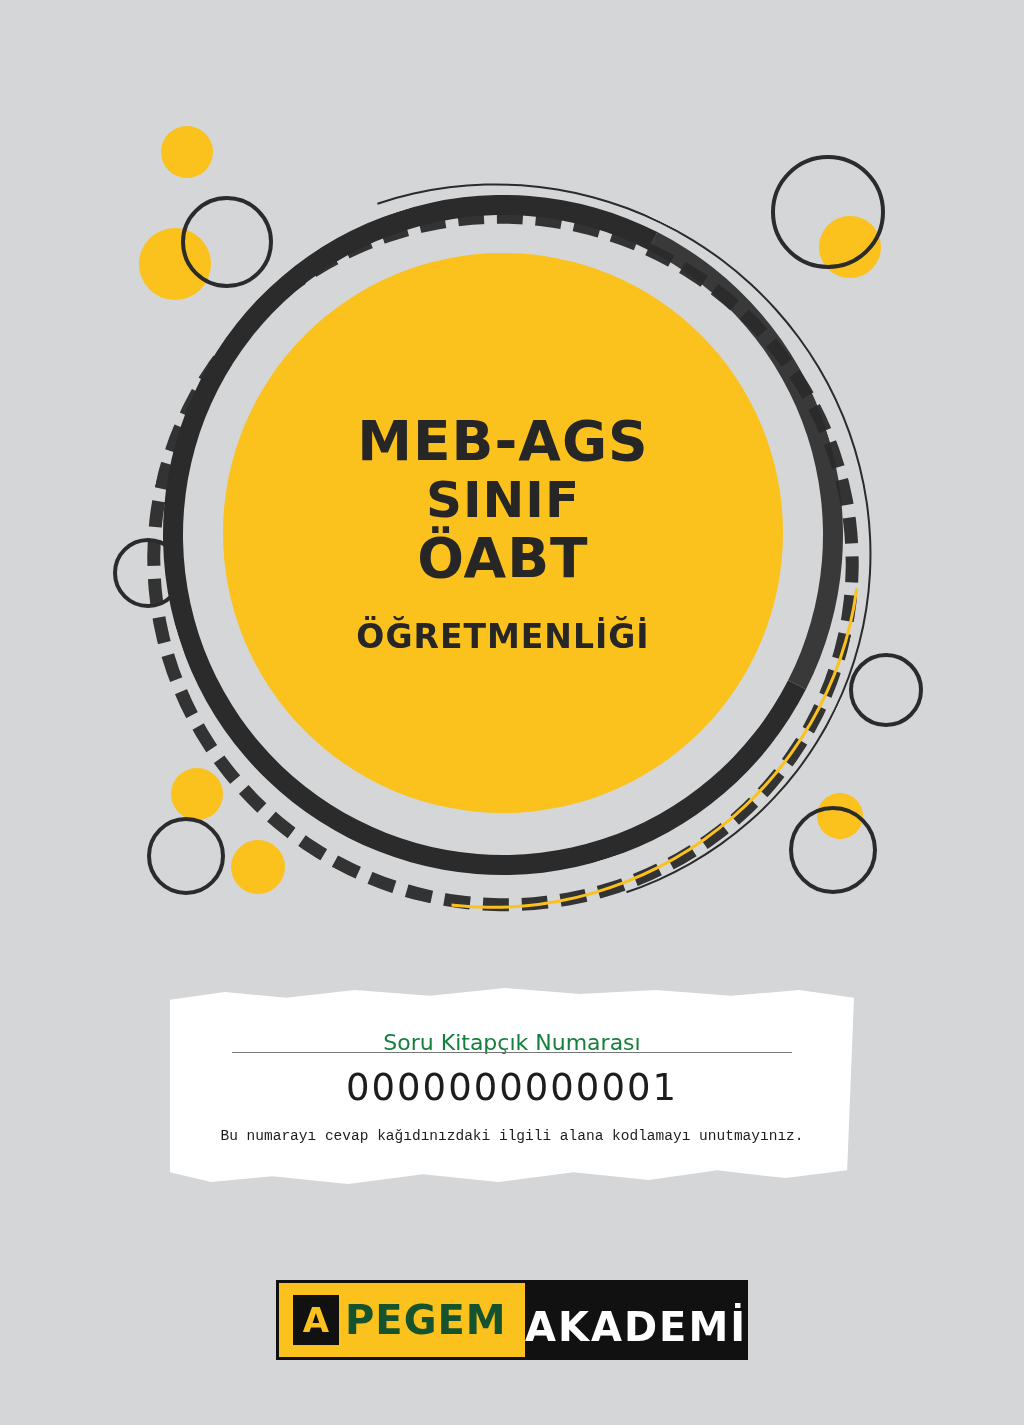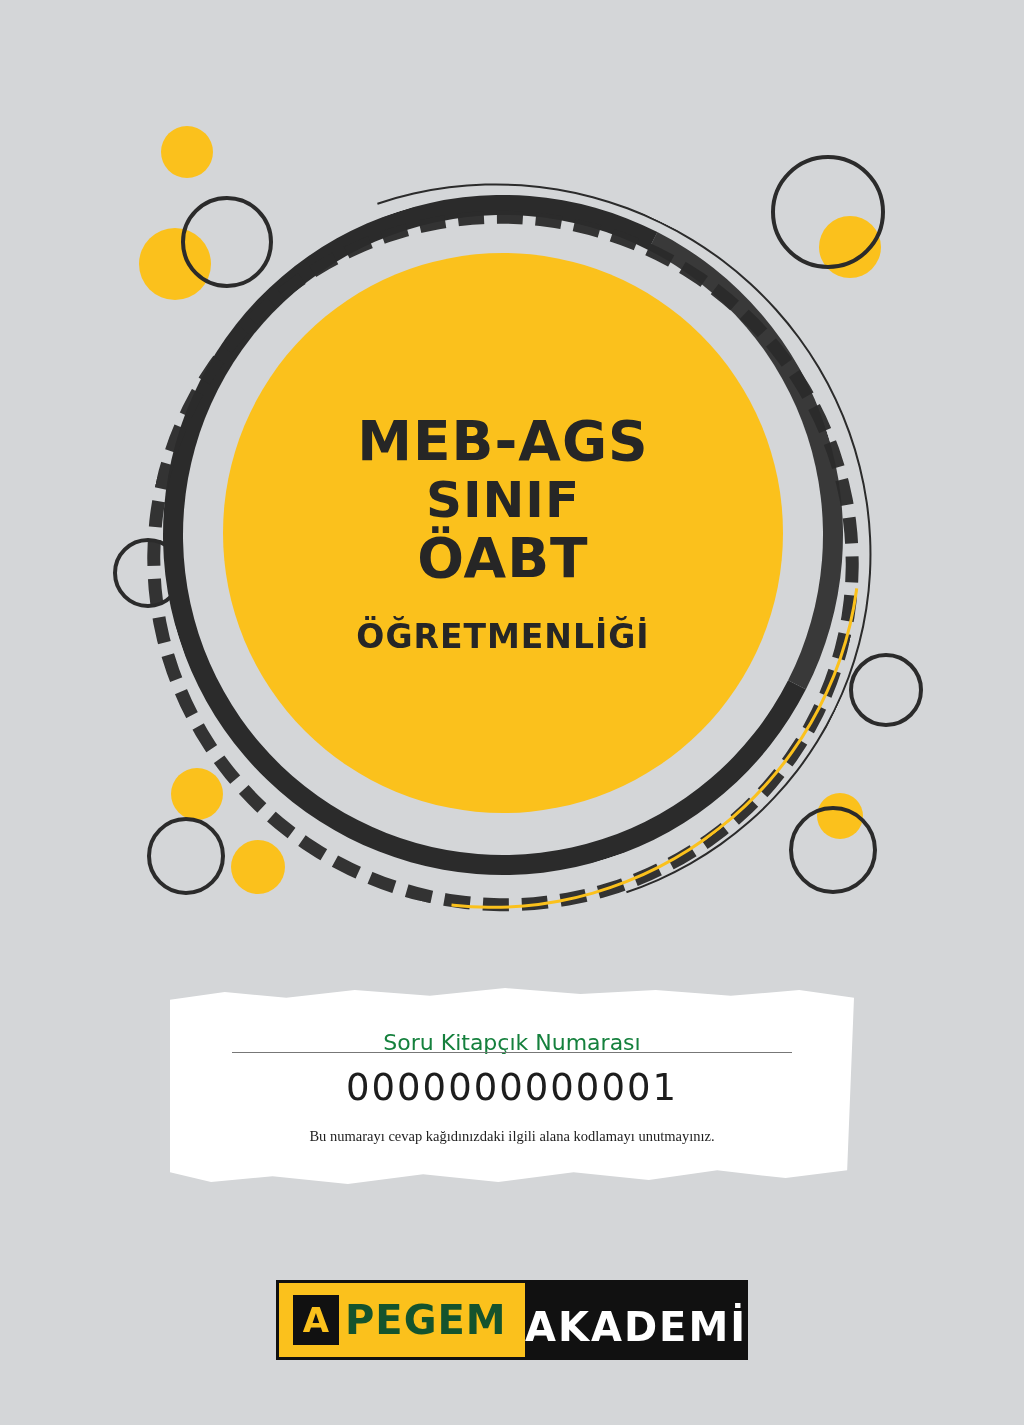--- a/index.html
+++ b/index.html
@@ -158,21 +158,21 @@
     color: #1d1d1d;
     font-family: "DejaVu Sans", sans-serif;
   }
   .paper-note {
     position: absolute;
     top: 140px;
     width: 100%;
     text-align: center;
     font-size: 14.5px;
     color: #1d1d1d;
-    font-family: Liberation Serif, serif;
+    font-family: Liberation Mono, monospace;
   }
 
   
   .logo {
     position: absolute;
     left: 276px;
     top: 1280px;
     width: 472px;
     height: 80px;
     display: flex;

